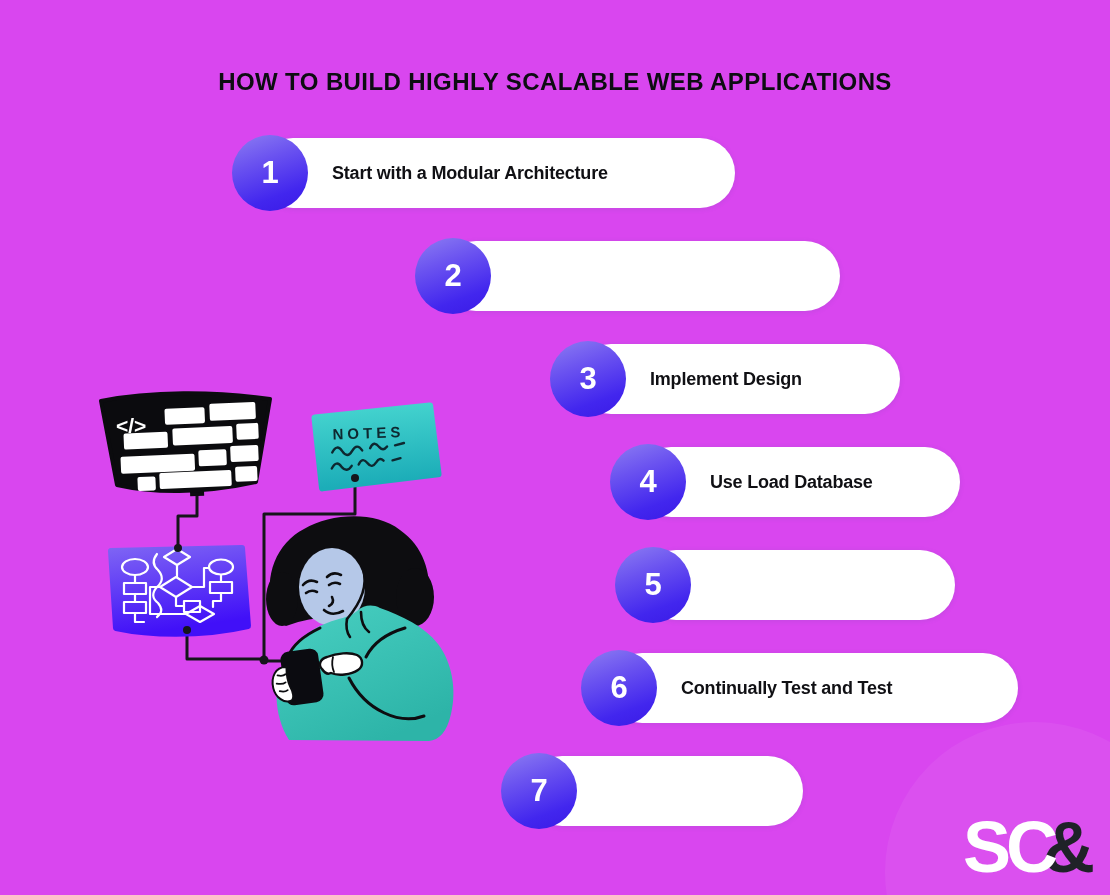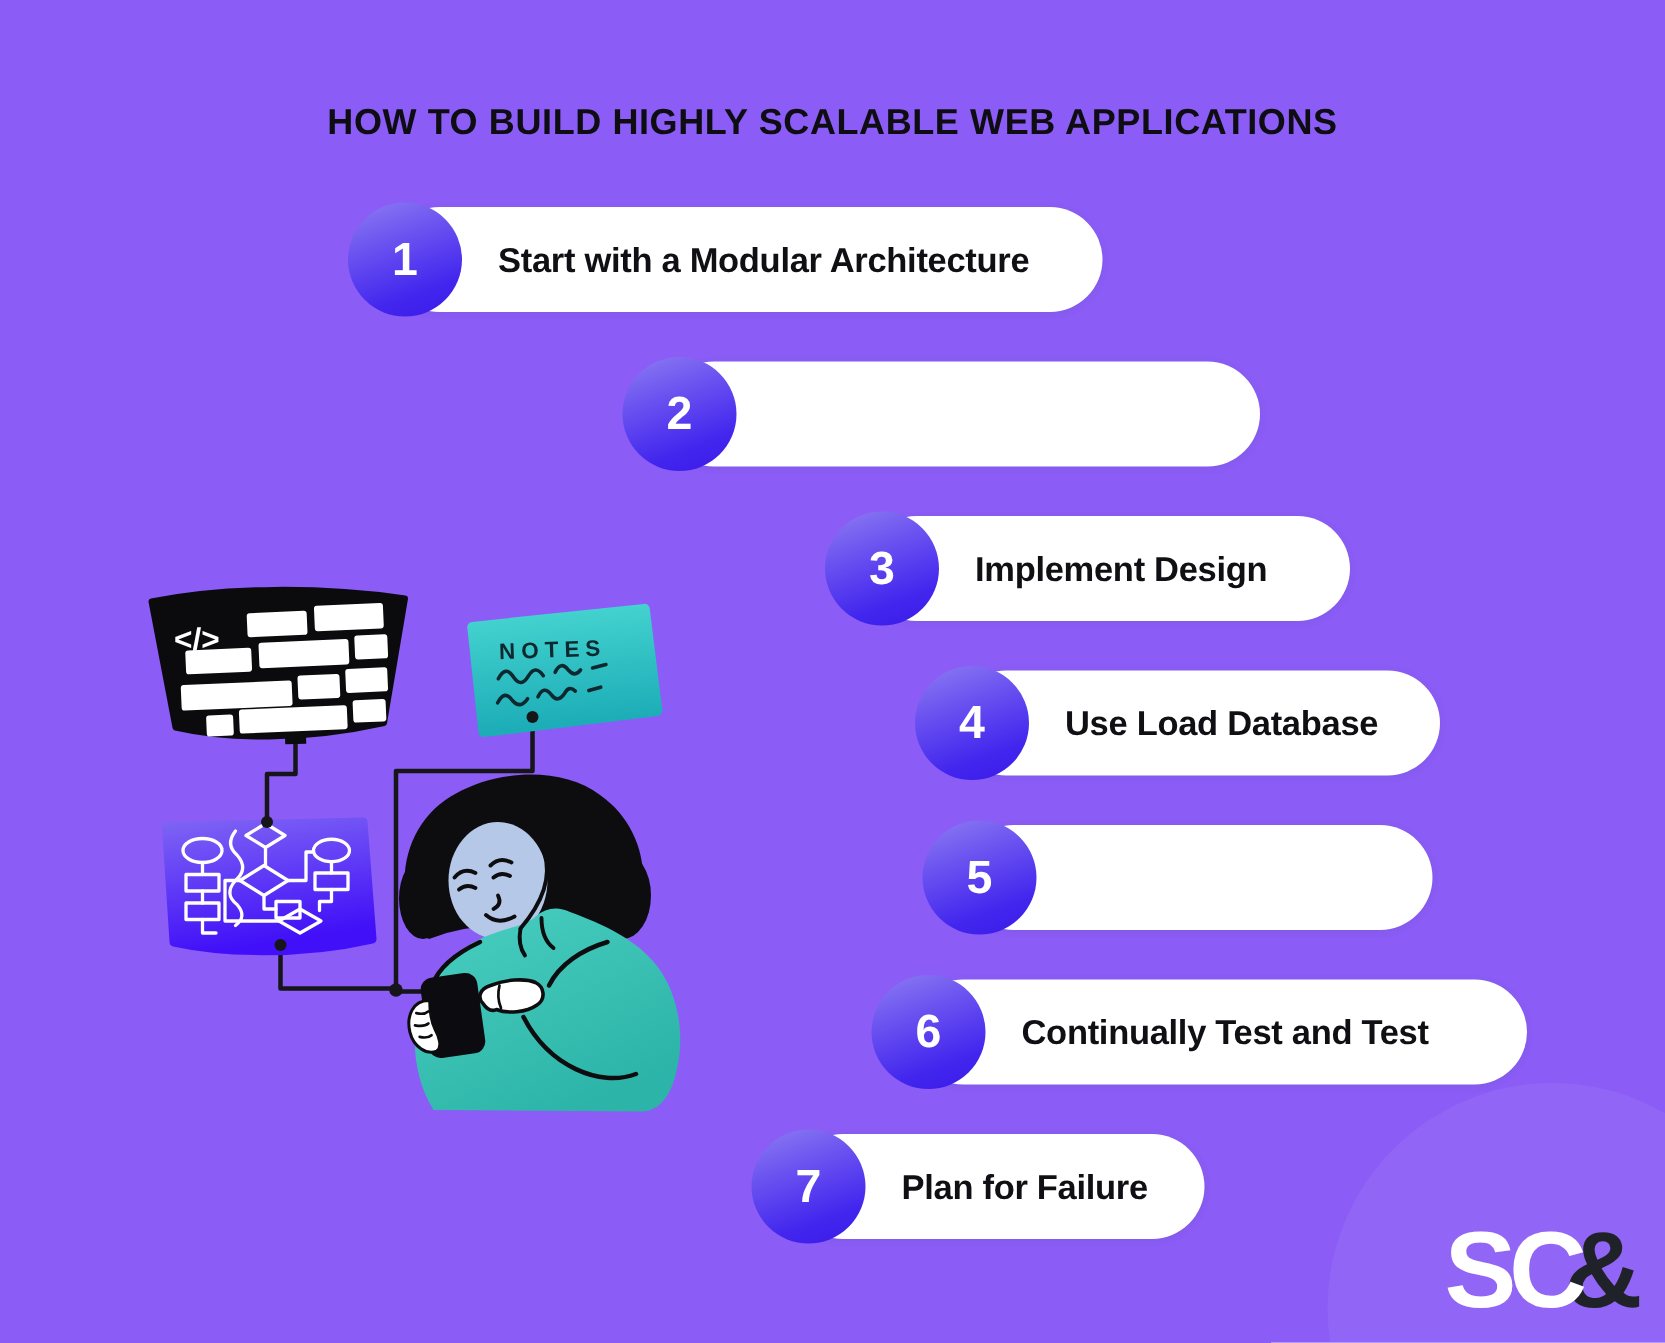--- a/index.html
+++ b/index.html
@@ -1,19 +1,19 @@
 <!DOCTYPE html>
 <html><head>
 <meta charset="utf-8">
 <style>
   html,body{margin:0;padding:0;}
   body{font-family:"Liberation Sans","DejaVu Sans",sans-serif;}
   #canvas{
     position:relative;width:1110px;height:895px;overflow:hidden;
-    background:#8b5cf6;
+    background:#d946ef;
   }
   .bg-circle{
     position:absolute;left:885px;top:722px;width:300px;height:300px;
     border-radius:50%;background:rgba(255,255,255,0.06);
   }
   .title{
     position:absolute;top:52px;left:0;right:0;text-align:center;
     font-size:24px;font-weight:bold;letter-spacing:.4px;color:#0d0d12;
   }
   .pill{
@@ -21,21 +21,21 @@
     box-shadow:0 1px 5px rgba(70,90,140,0.15);
   }
   .pill .num{
     position:absolute;left:-26px;top:-3px;width:76px;height:76px;border-radius:50%;
     background:linear-gradient(160deg,#8d7df2 0%,#6a52f0 35%,#4226ee 75%,#3a1ae6 100%);
     color:#fff;font-size:31px;font-weight:bold;
     display:flex;align-items:center;justify-content:center;
   }
   .pill .label{
     position:absolute;left:74px;top:0;height:70px;display:flex;align-items:center;
-    font-size:23px;font-weight:bold;color:#101014;white-space:nowrap;letter-spacing:-.2px;
+    font-size:18px;font-weight:bold;color:#101014;white-space:nowrap;letter-spacing:-.2px;
   }
   #pills .pill:nth-of-type(1){left:258px;top:138px;width:477px}
   #pills .pill:nth-of-type(2){left:441px;top:241px;width:399px}
   #pills .pill:nth-of-type(3){left:576px;top:344px;width:324px}
   #pills .pill:nth-of-type(4){left:636px;top:447px;width:324px}
   #pills .pill:nth-of-type(5){left:641px;top:550px;width:314px}
   #pills .pill:nth-of-type(6){left:607px;top:653px;width:411px}
   #pills .pill:nth-of-type(7){left:527px;top:756px;width:276px}
   .illustration{position:absolute;left:80px;top:380px;width:400px;height:380px;}
   .logo{
@@ -78,21 +78,20 @@
       <span class="num">5</span>
     </div>
 
     <div class="pill">
       <span class="num">6</span>
       <span class="label">Continually Test and Test</span>
     </div>
 
     <div class="pill">
       <span class="num">7</span>
-      <span class="label">Plan for Failure</span>
     </div>
   </div>
 
   <svg class="illustration" viewBox="0 0 400 380">
     <defs>
       <linearGradient id="gp" x1="0" y1="0" x2="0.25" y2="1">
         <stop offset="0" stop-color="#7e64f4"></stop>
           <stop offset="1" stop-color="#4110f8"></stop>
       </linearGradient>
       <linearGradient id="gn" x1="0" y1="0" x2="0.1" y2="1">

